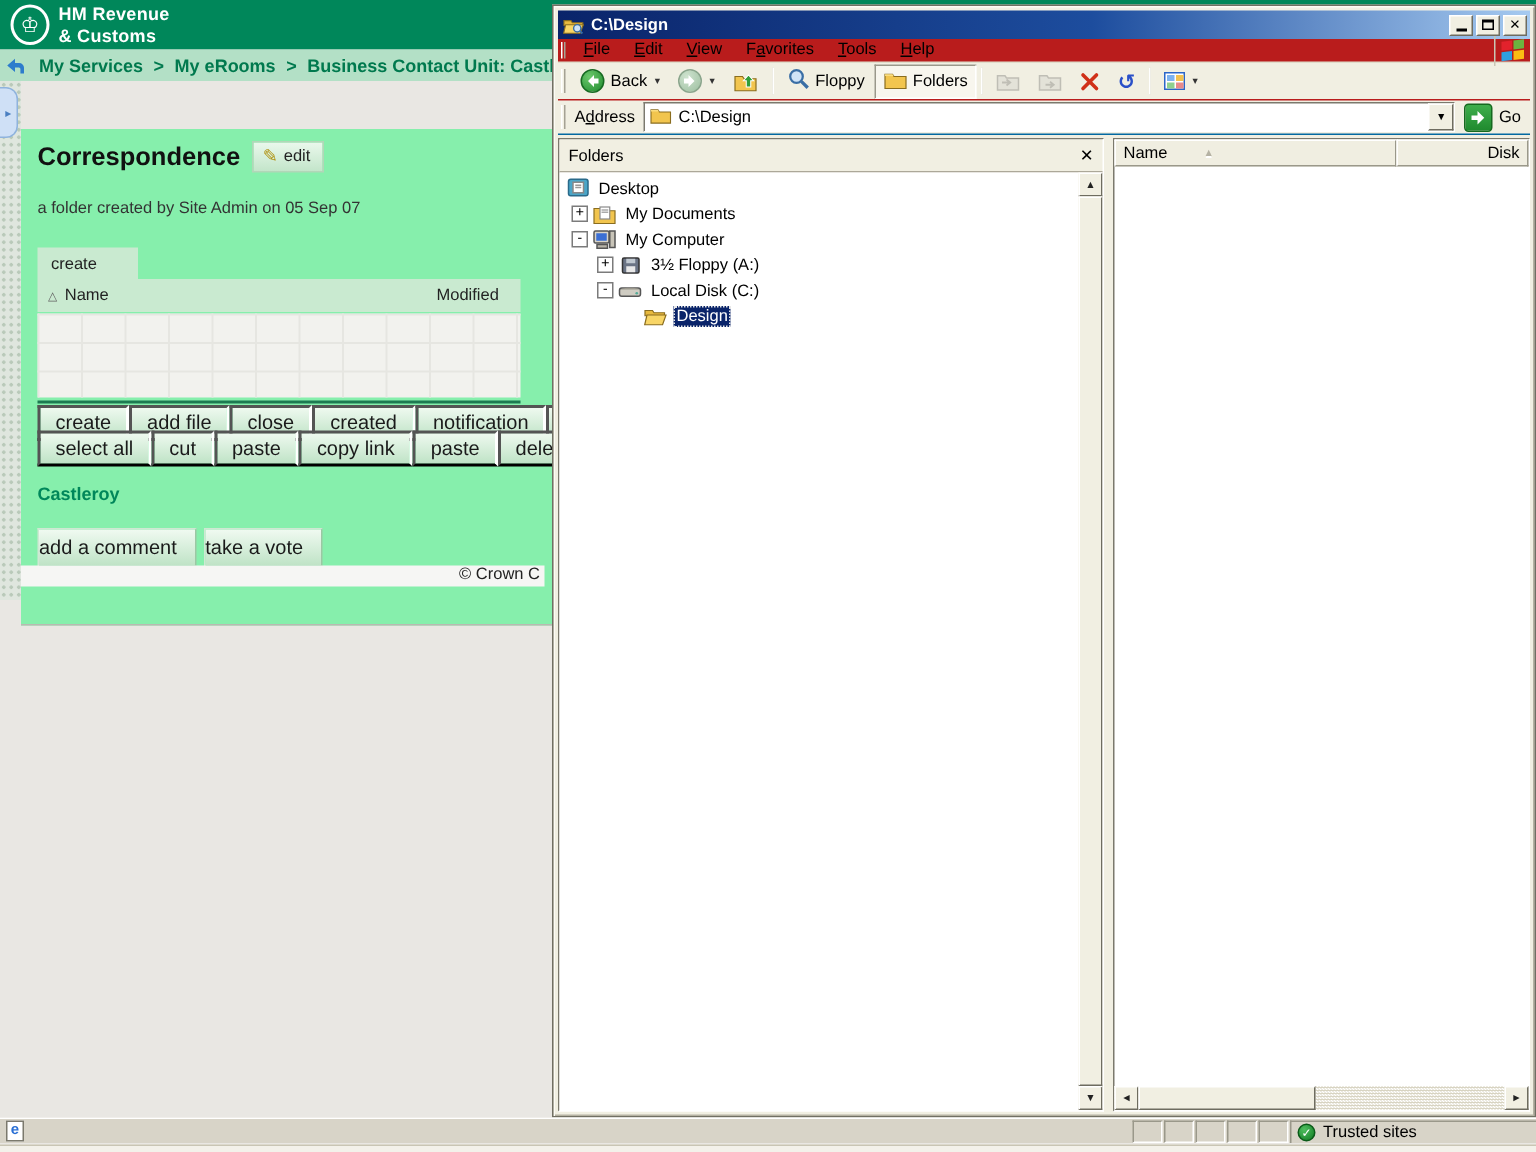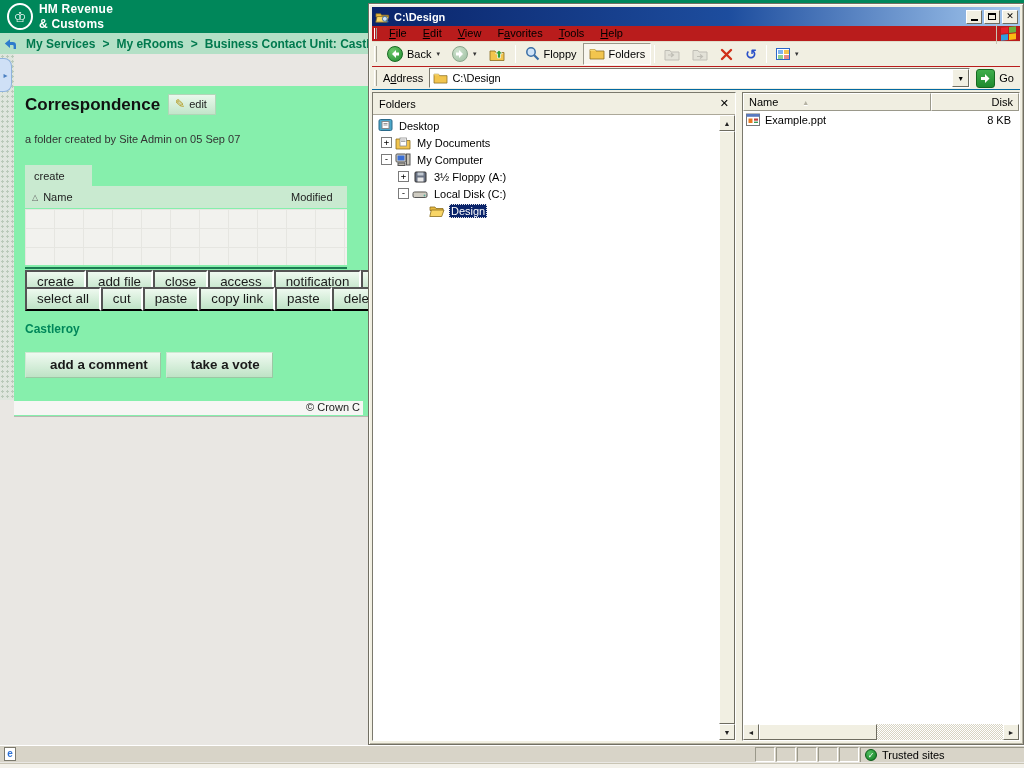--- a/index.html
+++ b/index.html
@@ -36,23 +36,23 @@
     background-size:29px 19px; }
   .eroom-rule { position:absolute; top:181px; left:11px; width:322px; height:2px; background:#1d7a52; }
 
   .btn-row { position:absolute; left:11px; display:flex; }
   .btn-row.r1 { top:184px; } .btn-row.r2 { top:201px; }
   .ebtn { background:linear-gradient(#eef9ef,#bfe3c6); border-right:2px solid #fff; padding:2px 10px 3px 10px; color:#1a1a1a; white-space:nowrap; cursor:pointer; display:flex; align-items:center; gap:4px; }
   .ebtn .tri { font-size:8px; }
 
   .comments-h { position:absolute; top:236px; left:11px; color:#00875a; font-weight:bold; font-size:12px; }
   .cbtn-row { position:absolute; top:266px; left:11px; display:flex; gap:5px; }
-  .cbtn { background:linear-gradient(#f0faf1,#bfe3c6); border:1px solid #cfe8d3; border-bottom-color:#9cc7a4; border-right-color:#9cc7a4; padding:4px 12px 5px 24px; color:#1a1a1a; cursor:pointer;font-weight:bold; }
-
-  .page-footer { position:absolute; top:401px; left:14px; width:349px; height:14px; background:#f6f6f4; color:#222; text-align:right; padding-right:3px; }
+  .cbtn { background:linear-gradient(#f0faf1,#bfe3c6); border:1px solid #cfe8d3; border-bottom-color:#9cc7a4; border-right-color:#9cc7a4; padding:4px 12px 5px 0; color:#1a1a1a; cursor:pointer; }
+
+  .page-footer { position:absolute; top:377px; left:14px; width:349px; height:14px; background:#f6f6f4; color:#222; text-align:right; padding-right:3px; }
 
   
   .xwin { position:absolute; left:368px; top:3px; width:656px; height:742px; background:#f1efe2; border:1px solid #716f63; box-shadow:inset 1px 1px 0 #fdfcf5, inset -1px -1px 0 #b5b2a2; padding:3px; display:flex; flex-direction:column; }
   .titlebar { height:19px; background:linear-gradient(90deg,#0a246a 0%,#1d4d9e 55%,#a6caf0 100%); display:flex; align-items:center; padding:0 2px 0 3px; flex:0 0 auto; }
   .titlebar .wicon { width:15px; height:14px; margin-right:4px; display:flex; }
   .titlebar .ttext { color:#fff; font-weight:bold; font-size:11px; flex:1; }
   .winbtn { width:16px; height:14px; background:#f1efe2; border:1px solid; border-color:#fff #6e6c60 #6e6c60 #fff; margin-left:2px; display:flex; align-items:center; justify-content:center; cursor:pointer; }
   .g-min { width:7px; height:2px; background:#000; margin-top:7px; }
   .g-max { width:8px; height:7px; border:1px solid #000; border-top-width:2px; }
   .g-close { font-size:9px; font-weight:bold; line-height:9px; }
@@ -182,21 +182,21 @@
     <span class="col-name">Name</span>
     <span class="col-mod">Modified</span>
   </div>
   <div class="eroom-grid"></div>
   <div class="eroom-rule"></div>
 
   <div class="btn-row r1">
     <button class="ebtn">create</button>
     <button class="ebtn">add file</button>
     <button class="ebtn">close</button>
-    <button class="ebtn">access</button>
+    <button class="ebtn">created</button>
     <button class="ebtn">notification</button>
     <button class="ebtn">custom fields</button>
   </div>
   <div class="btn-row r2">
     <button class="ebtn">select all</button>
     <button class="ebtn">cut</button>
     <button class="ebtn">paste</button>
     <button class="ebtn">copy link</button>
     <button class="ebtn">paste</button>
     <button class="ebtn">delete</button>
@@ -443,35 +443,20 @@
     <div class="splitter"></div>
 
     <div class="files-pane">
       <div class="col-headers">
         <span class="colh name">
           <span>Name</span>
           <span class="sort-up">▲</span>
         </span>
         <span class="colh size">Disk</span>
       </div>
-      <div class="file-row">
-        <span class="file-name-cell">
-          <span class="ficon">
-              <svg width="15" height="14" viewBox="0 0 15 14">
-                <rect x="0.5" y="1" width="13" height="11.5" fill="#fff" stroke="#777"></rect>
-                <rect x="0.5" y="1" width="13" height="2.8" fill="#5a7ac0"></rect>
-                <rect x="2.5" y="5.5" width="4" height="4.5" fill="#e87820"></rect>
-                <rect x="8" y="5.5" width="4" height="2.2" fill="#c04040"></rect>
-                <rect x="8" y="8.6" width="4" height="1.4" fill="#3a9a5a"></rect>
-              </svg>
-            </span>
-          <span>Example.ppt</span>
-        </span>
-        <span class="file-size-cell">8 KB</span>
-      </div>
       <div class="hscroll">
         <span class="sbtn">◄</span>
         <span class="hthumb"></span>
         <span class="fill"></span>
         <span class="sbtn">►</span>
       </div>
     </div>
   </div>
 </div>
 

